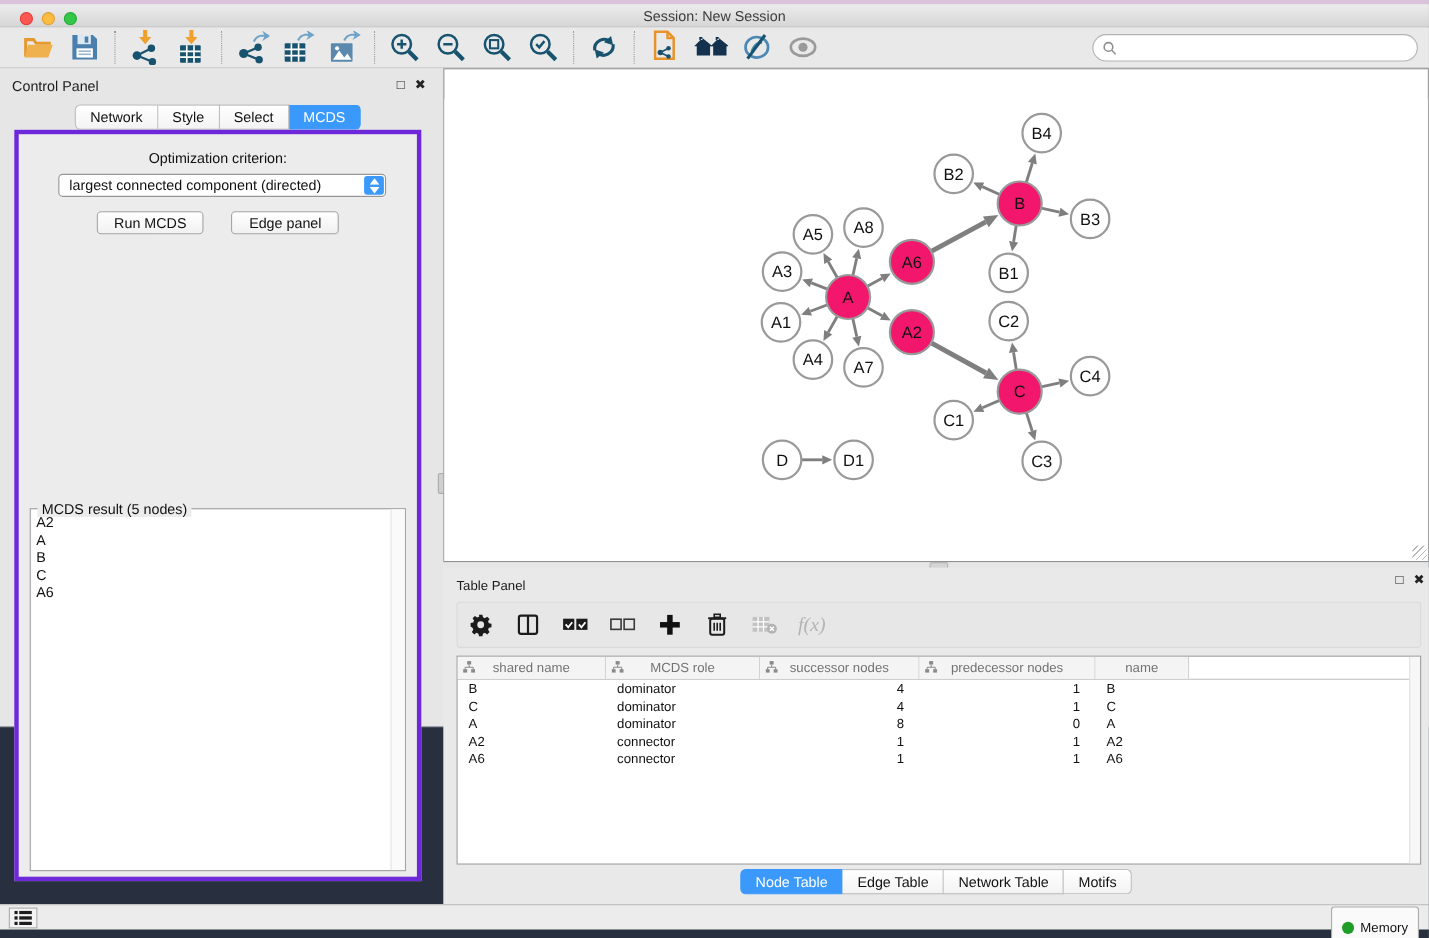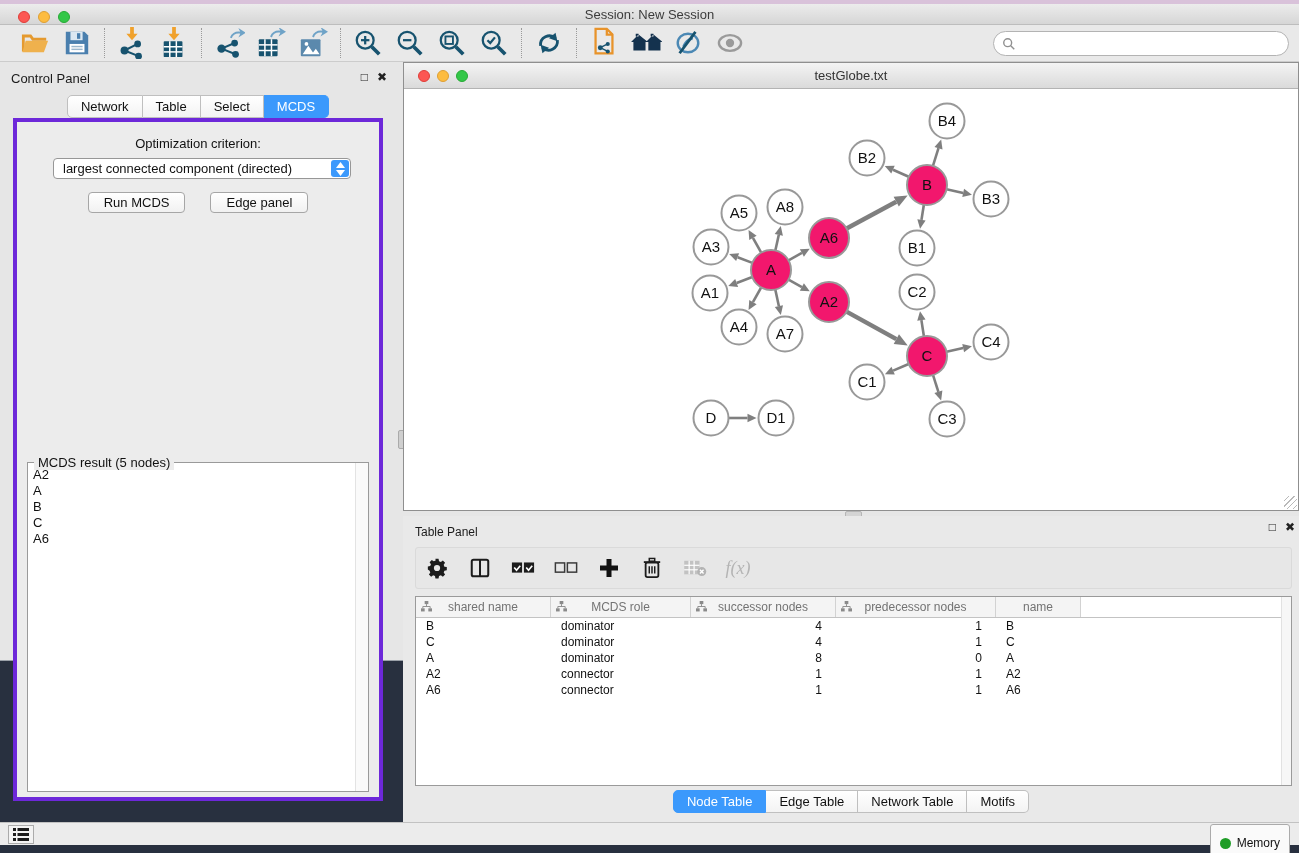--- a/index.html
+++ b/index.html
@@ -292,21 +292,21 @@
   </div>
 
   <div class="control-panel">
     <div class="cp-title">Control Panel</div>
     <div class="panel-icons">
       <span>□</span>
       <span>✖</span>
     </div>
     <div class="cp-tabs">
         <div class="seg">Network</div>
-        <div class="seg">Table</div>
+        <div class="seg">Style</div>
         <div class="seg">Select</div>
         <div class="seg active">MCDS</div>
       </div>
     <div class="cp-body">
       <div class="opt-label">Optimization criterion:</div>
       <div class="cp-select">
         <span>largest connected component (directed)</span>
         <span class="stepper">
           <svg width="9" height="6" viewBox="0 0 9 6">
               <polygon points="4.5,0 9,6 0,6" fill="#fff"></polygon>
@@ -331,28 +331,20 @@
           </div>
         <div class="result-scroll"></div>
       </div>
     </div>
   </div>
 
   <div class="v-split-handle"></div>
   <div class="h-split-handle"></div>
 
   <div class="net-window">
-    <div class="nw-titlebar">
-      <div class="nw-lights">
-        <div class="light red"></div>
-        <div class="light yellow"></div>
-        <div class="light green"></div>
-      </div>
-      <div class="title">testGlobe.txt</div>
-    </div>
     <div class="nw-canvas">
       <svg width="894" height="421" viewBox="0 0 894 421">
           <line x1="348.28605427212415" y1="187.0560778973958" x2="332.66737266222304" y2="192.94508899621096" stroke="#7f7f7f" stroke-width="2.6"></line>
           <polygon points="324.2460970846789,196.12032405003907 331.1855963037699,189.01516039335704 334.1491490206762,196.87501759906488" fill="#7f7f7f"></polygon>
           <line x1="348.325077653959" y1="172.84127976735095" x2="333.6117643431084" y2="167.2011763315249" stroke="#7f7f7f" stroke-width="2.6"></line>
           <polygon points="325.20804928738994,163.97975222683283 335.1150955919647,163.2794426388563 332.1084330942521,171.1229100241935" fill="#7f7f7f"></polygon>
           <line x1="357.20930486584723" y1="162.56032429229037" x2="348.9517405661677" y2="147.8515378834862" stroke="#7f7f7f" stroke-width="2.6"></line>
           <polygon points="344.54592775579897,140.00368381501687 352.6140724647867,145.79549190531412 345.2894086675487,149.90758386165828" fill="#7f7f7f"></polygon>
           <line x1="371.33860915637314" y1="160.47625879632093" x2="374.8174819521683" y2="144.82133121524265" stroke="#7f7f7f" stroke-width="2.6"></line>
           <polygon points="376.7698560725362,136.03564767358708 378.9174676049409,145.73243913808102 370.7174962993957,143.91022329240428" fill="#7f7f7f"></polygon>

